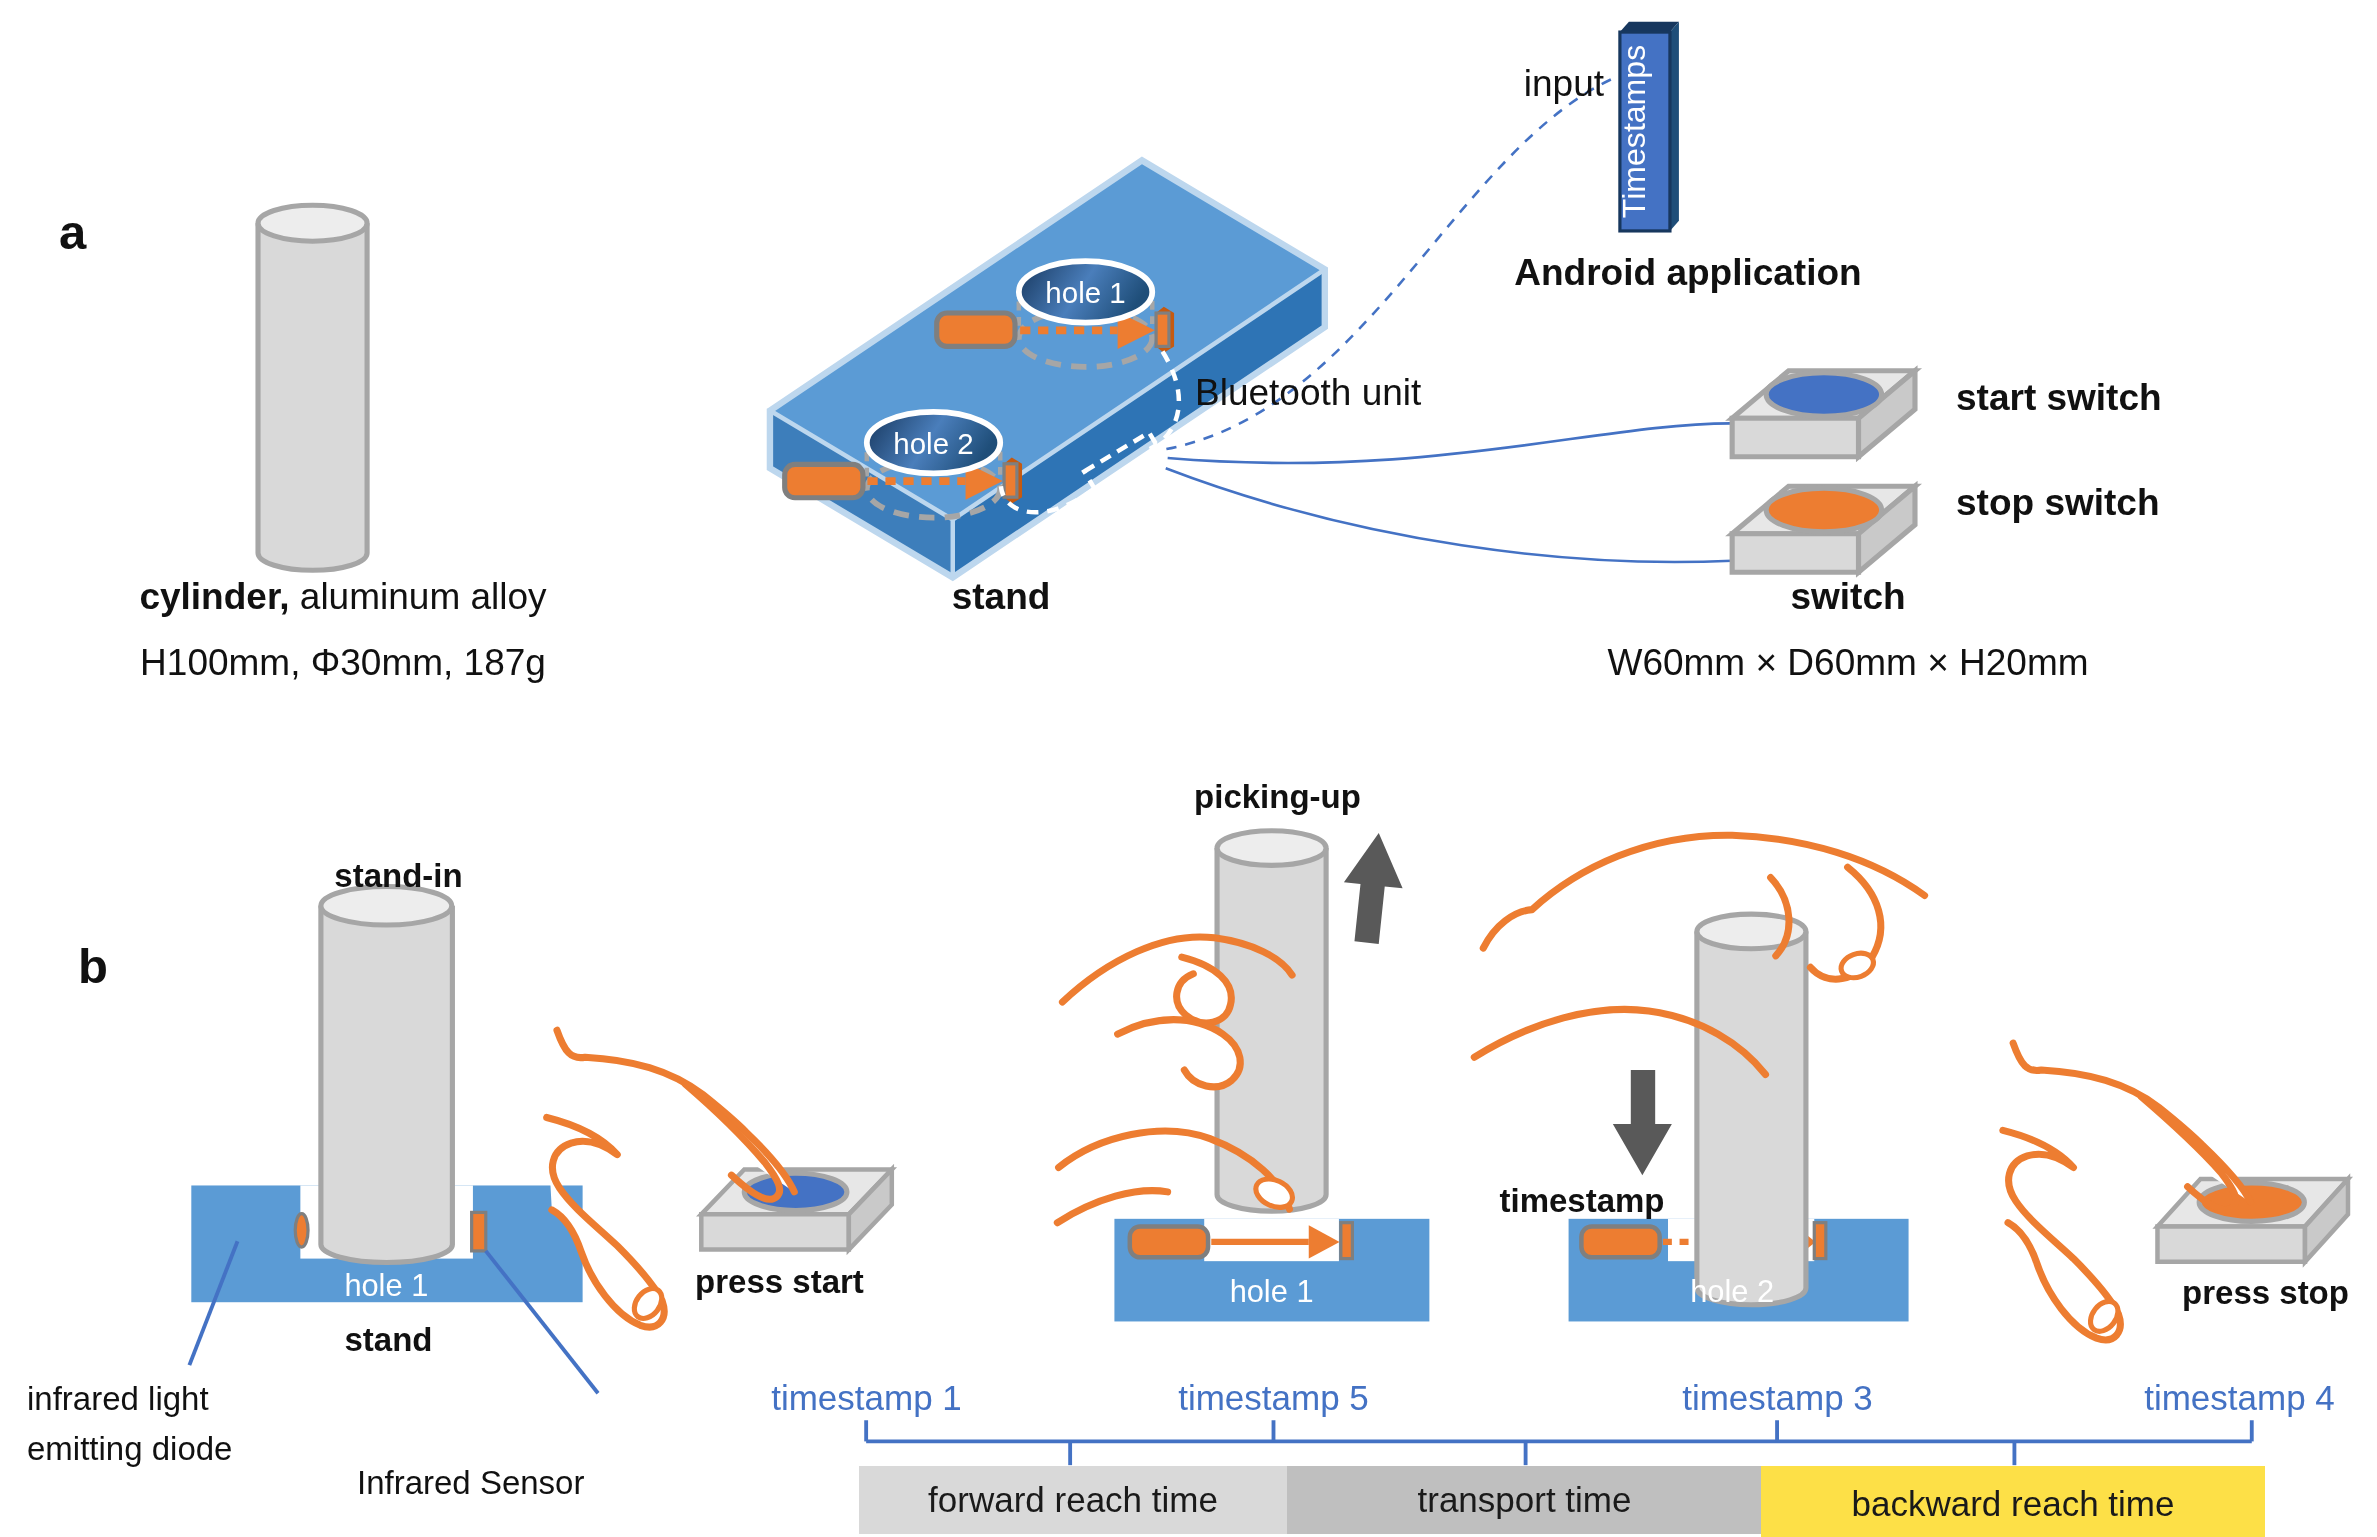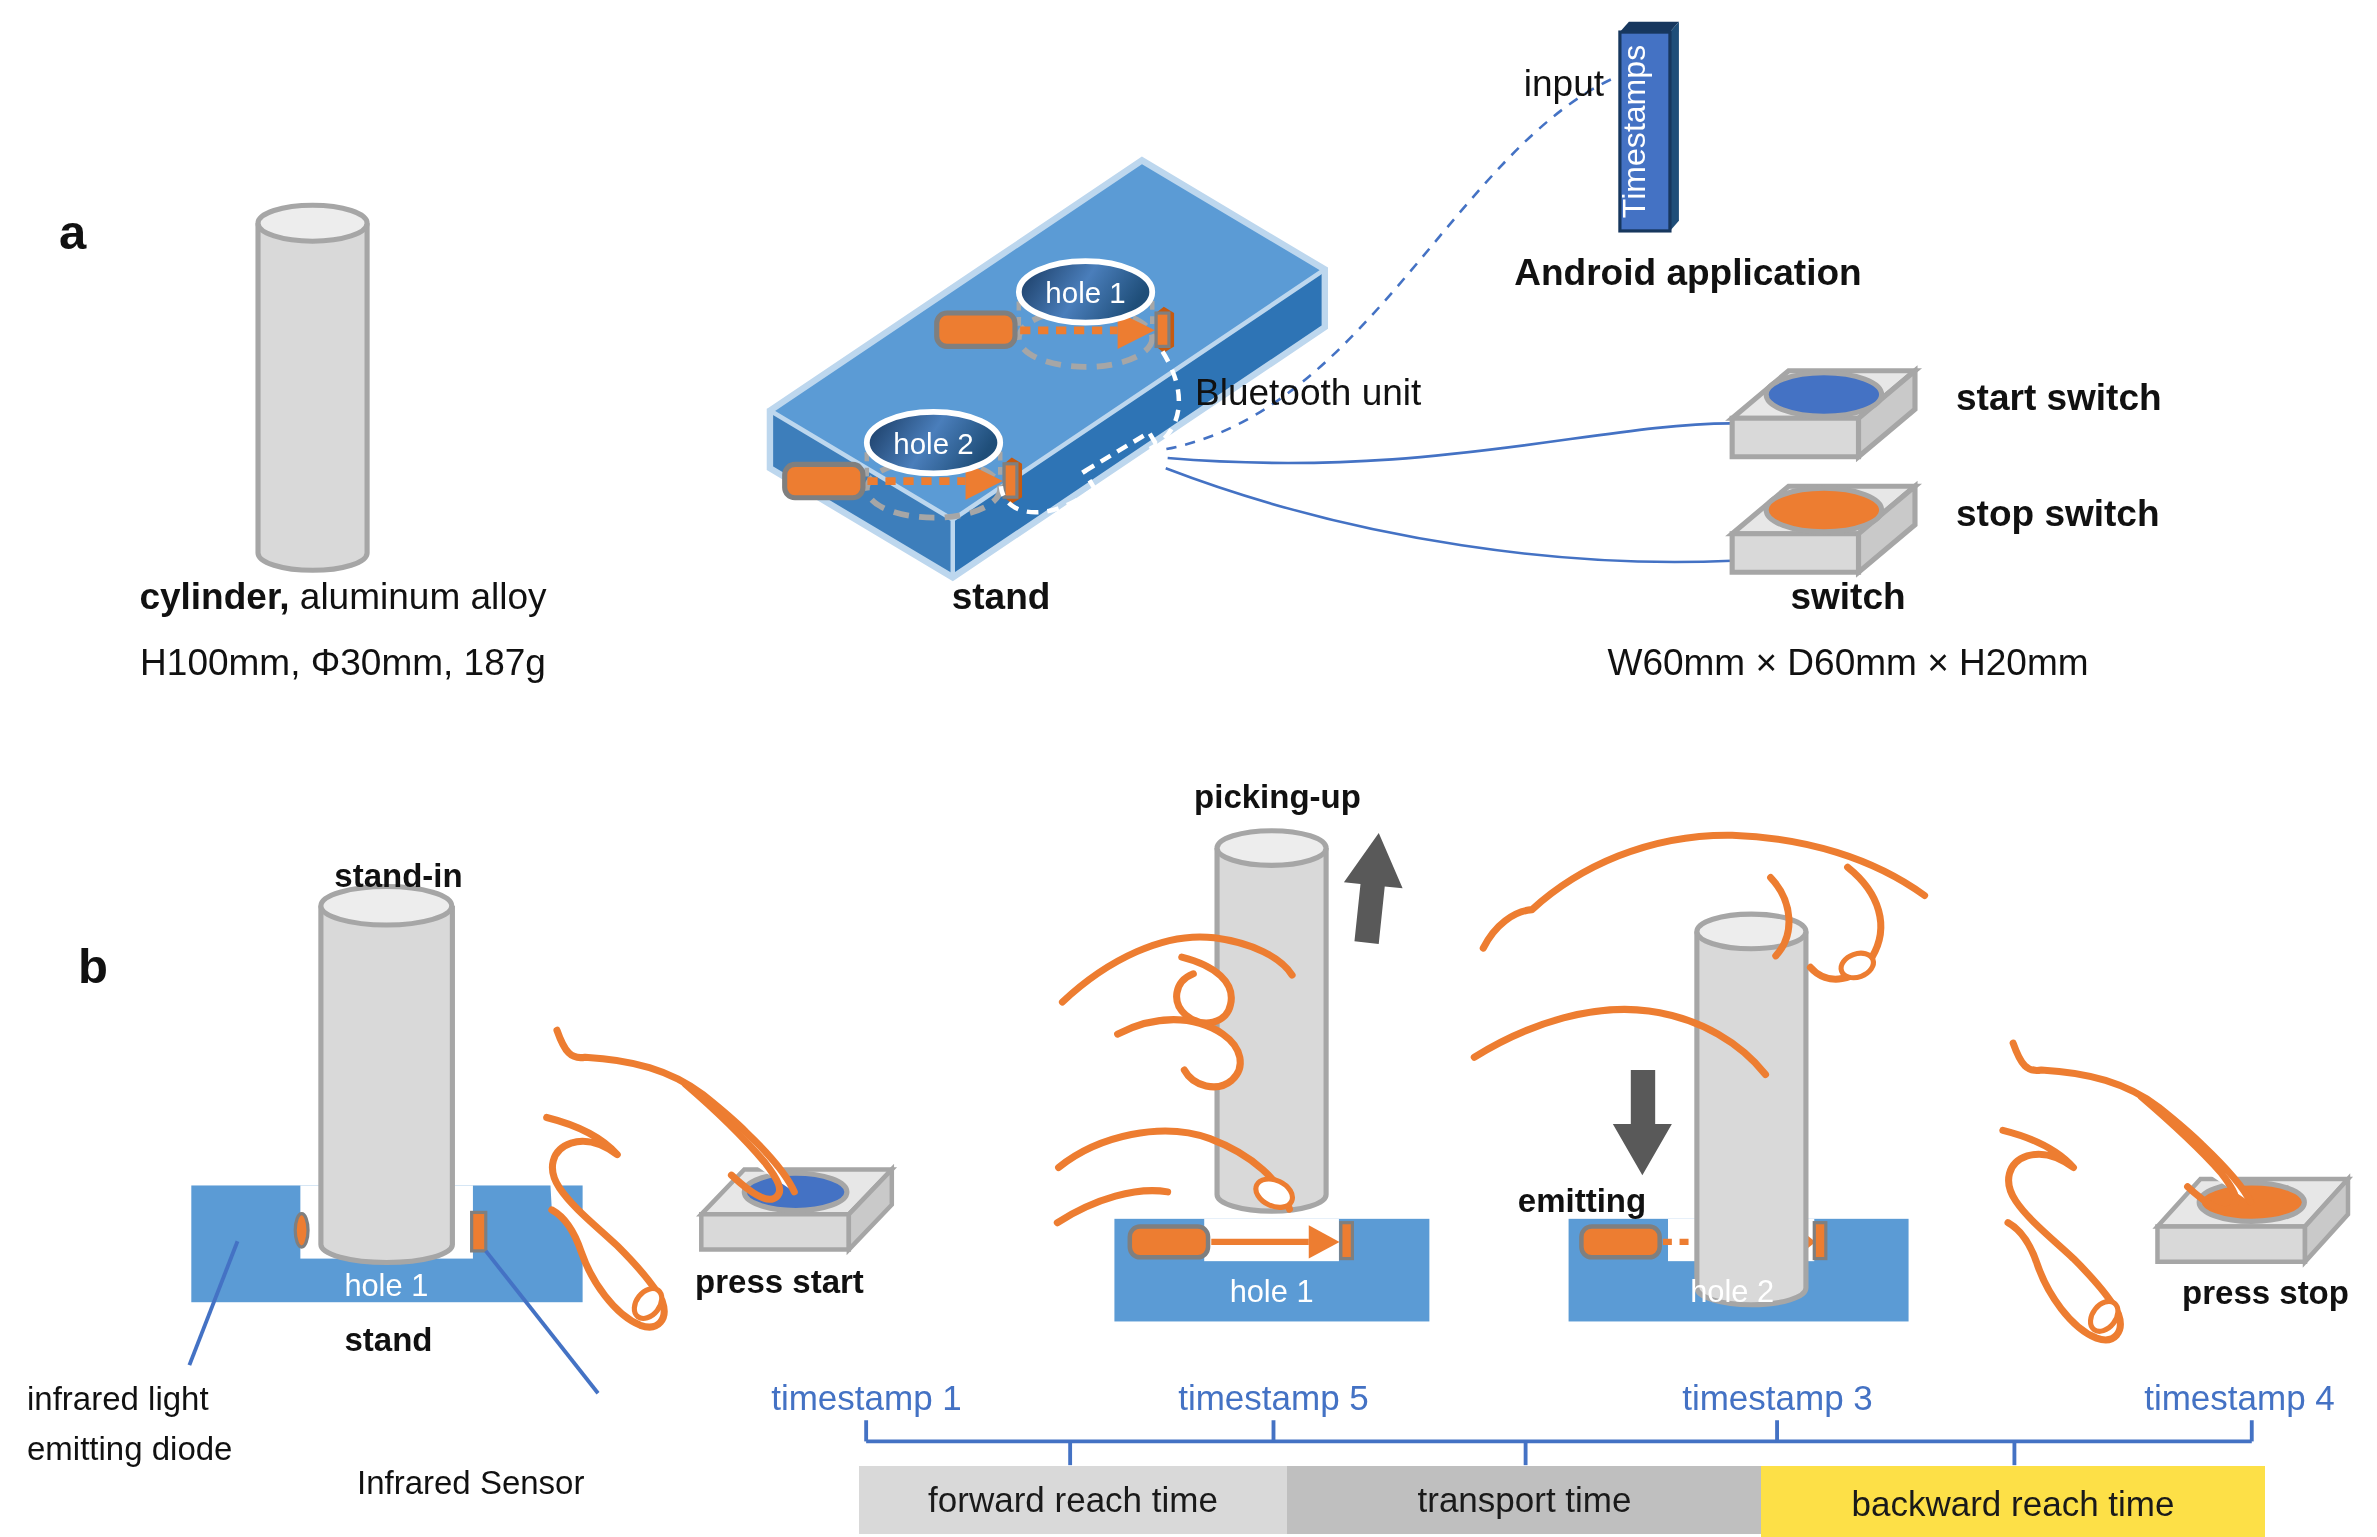--- a/index.html
+++ b/index.html
@@ -206,35 +206,35 @@
   <div class="txt cap center" style="left:67px;top:642px;width:552px;">H100mm, Φ30mm, 187g</div>
 
   <div class="txt cap bold center" style="left:725px;top:576px;width:552px;">stand</div>
 
   <div class="txt cap" style="left:1195px;top:372px;">Bluetooth unit</div>
 
   <div class="txt cap right" style="left:1463px;top:63px;width:141px;">input</div>
   <div class="txt cap bold center" style="left:1489px;top:252px;width:398px;">Android application</div>
 
   <div class="txt cap bold" style="left:1956px;top:377px;">start switch</div>
-  <div class="txt cap bold" style="left:1956px;top:493px;">stop switch</div>
+  <div class="txt cap bold" style="left:1956px;top:482px;">stop switch</div>
   <div class="txt cap bold center" style="left:1572px;top:576px;width:552px;">switch</div>
   <div class="txt cap center" style="left:1572px;top:642px;width:552px;">W60mm × D60mm × H20mm</div>
 
   <div class="txt panel-label" style="left:78px;top:938px;">b</div>
 
   <div class="txt blabel bold center" style="left:270px;top:857px;width:257px;">stand-in</div>
   <div class="txt blabel bold center" style="left:292px;top:1321px;width:193px;">stand</div>
   <div class="txt blabel" style="left:27px;top:1380px;">infrared light</div>
   <div class="txt blabel" style="left:27px;top:1430px;">emitting diode</div>
   <div class="txt blabel" style="left:357px;top:1464px;">Infrared Sensor</div>
 
   <div class="txt blabel bold center" style="left:664px;top:1263px;width:231px;">press start</div>
   <div class="txt blabel bold center" style="left:1149px;top:778px;width:257px;">picking-up</div>
-  <div class="txt blabel bold center" style="left:1476px;top:1182px;width:212px;">emitting</div>
+  <div class="txt blabel bold center" style="left:1476px;top:1182px;width:212px;">timestamp</div>
   <div class="txt blabel bold center" style="left:2150px;top:1274px;width:231px;">press stop</div>
 
   <div class="txt ts center" style="left:719px;top:1378px;width:295px;">timestamp 1</div>
   <div class="txt ts center" style="left:1126px;top:1378px;width:295px;">timestamp 5</div>
   <div class="txt ts center" style="left:1630px;top:1378px;width:295px;">timestamp 3</div>
   <div class="txt ts center" style="left:2092px;top:1378px;width:295px;">timestamp 4</div>
 
   <div class="timebox" style="left:1287px;top:1466px;width:475px;height:68px;background:#BFBFBF;">transport time</div>
   <div class="timebox" style="left:859px;top:1466px;width:428px;height:68px;background:#D9D9D9;">forward reach time</div>
   <div class="timebox" style="left:1761px;top:1466px;width:504px;height:76px;background:#fde047;">backward reach time</div>

